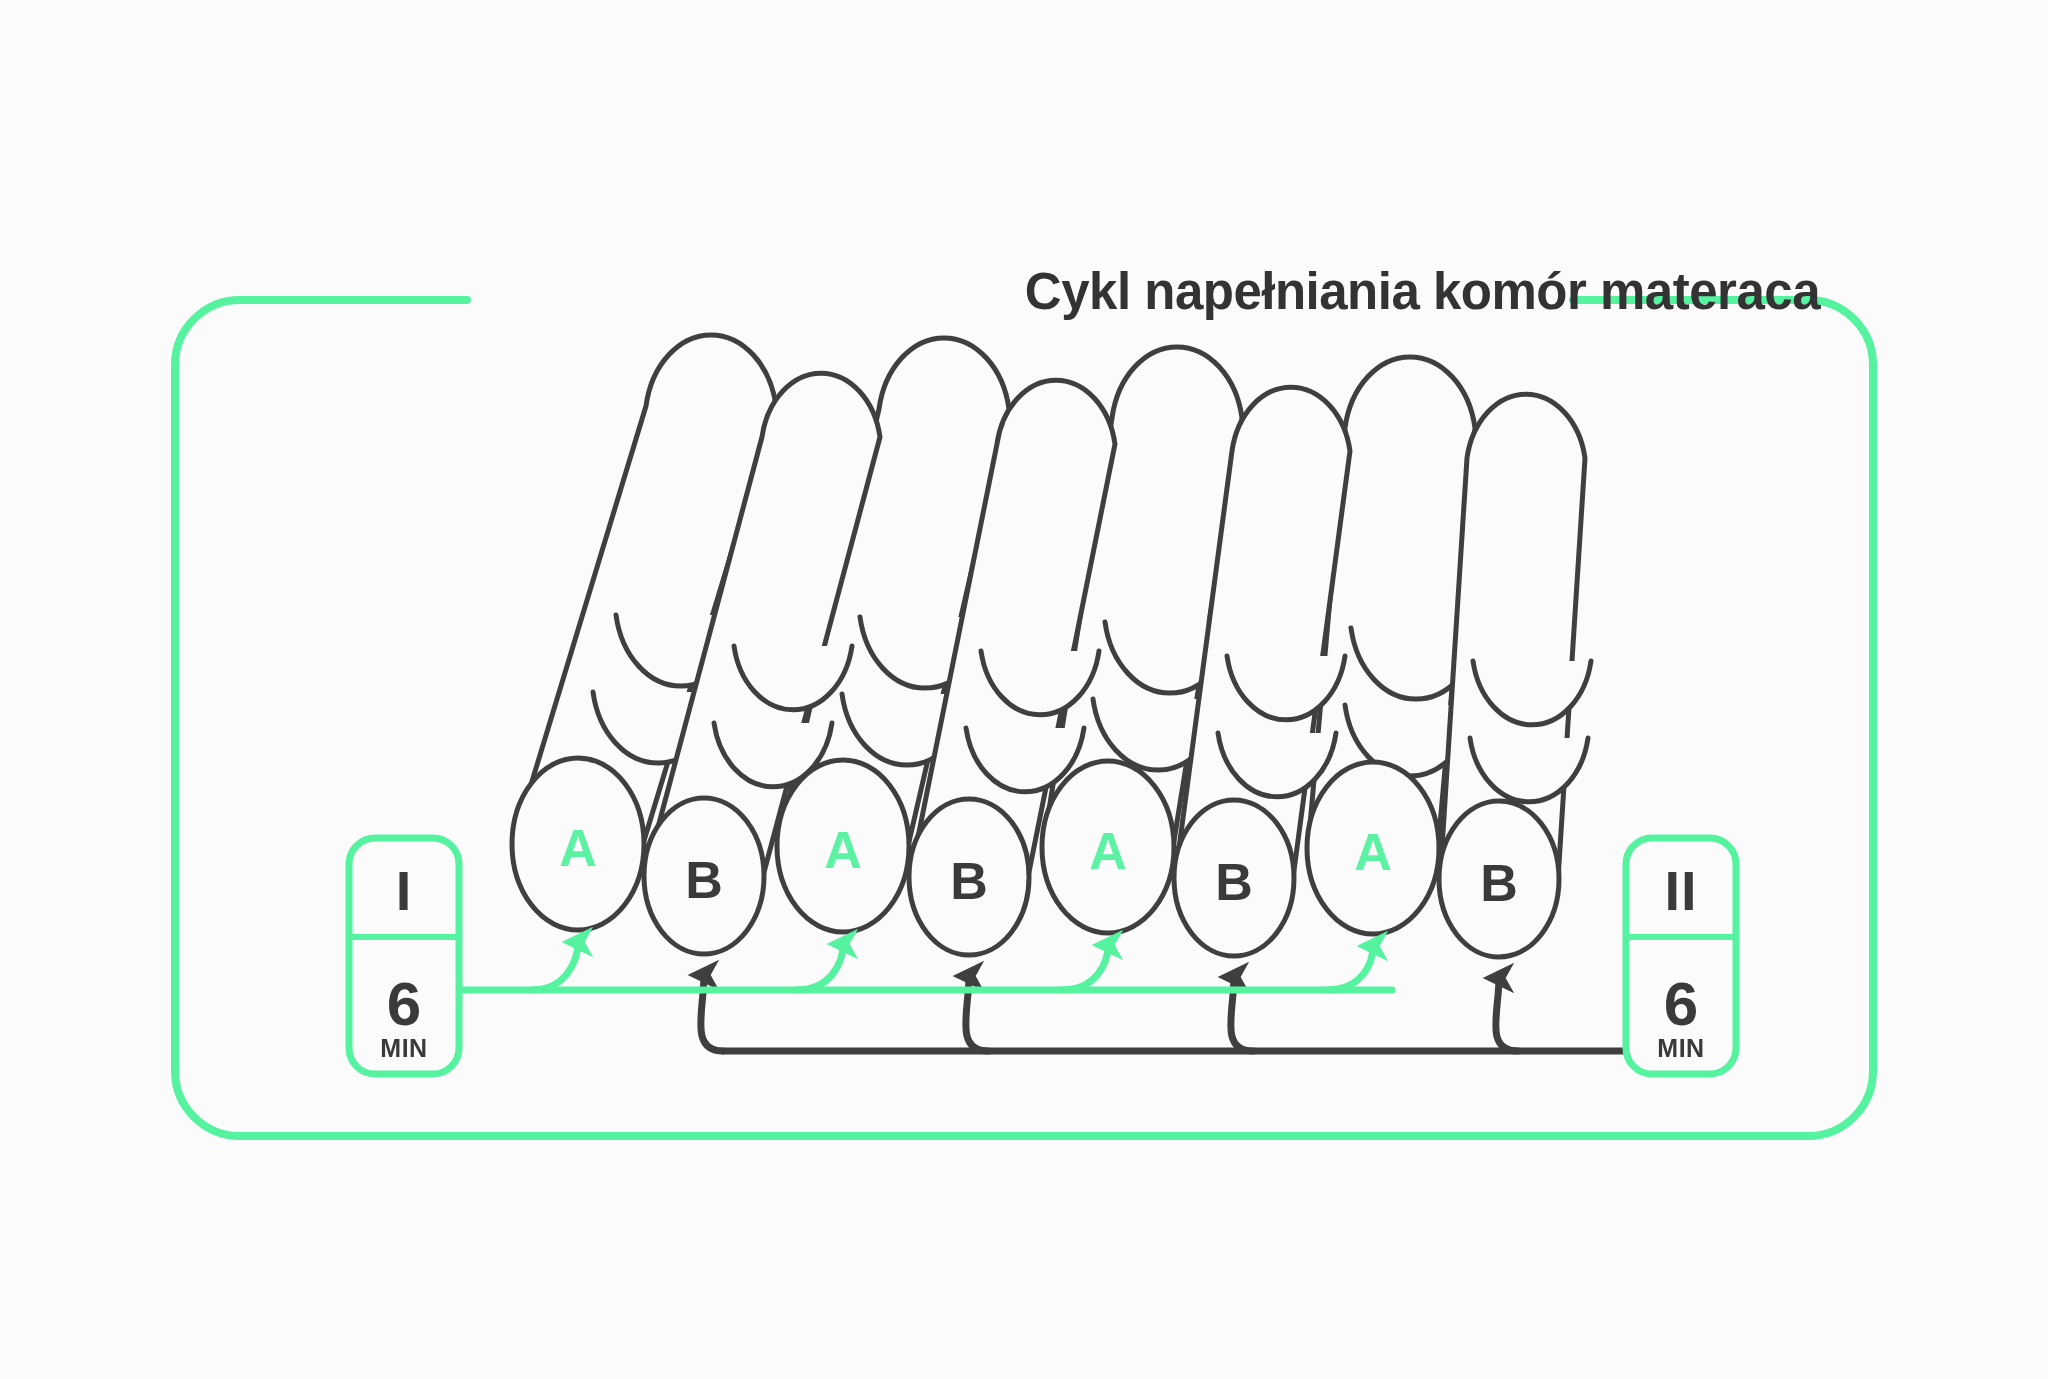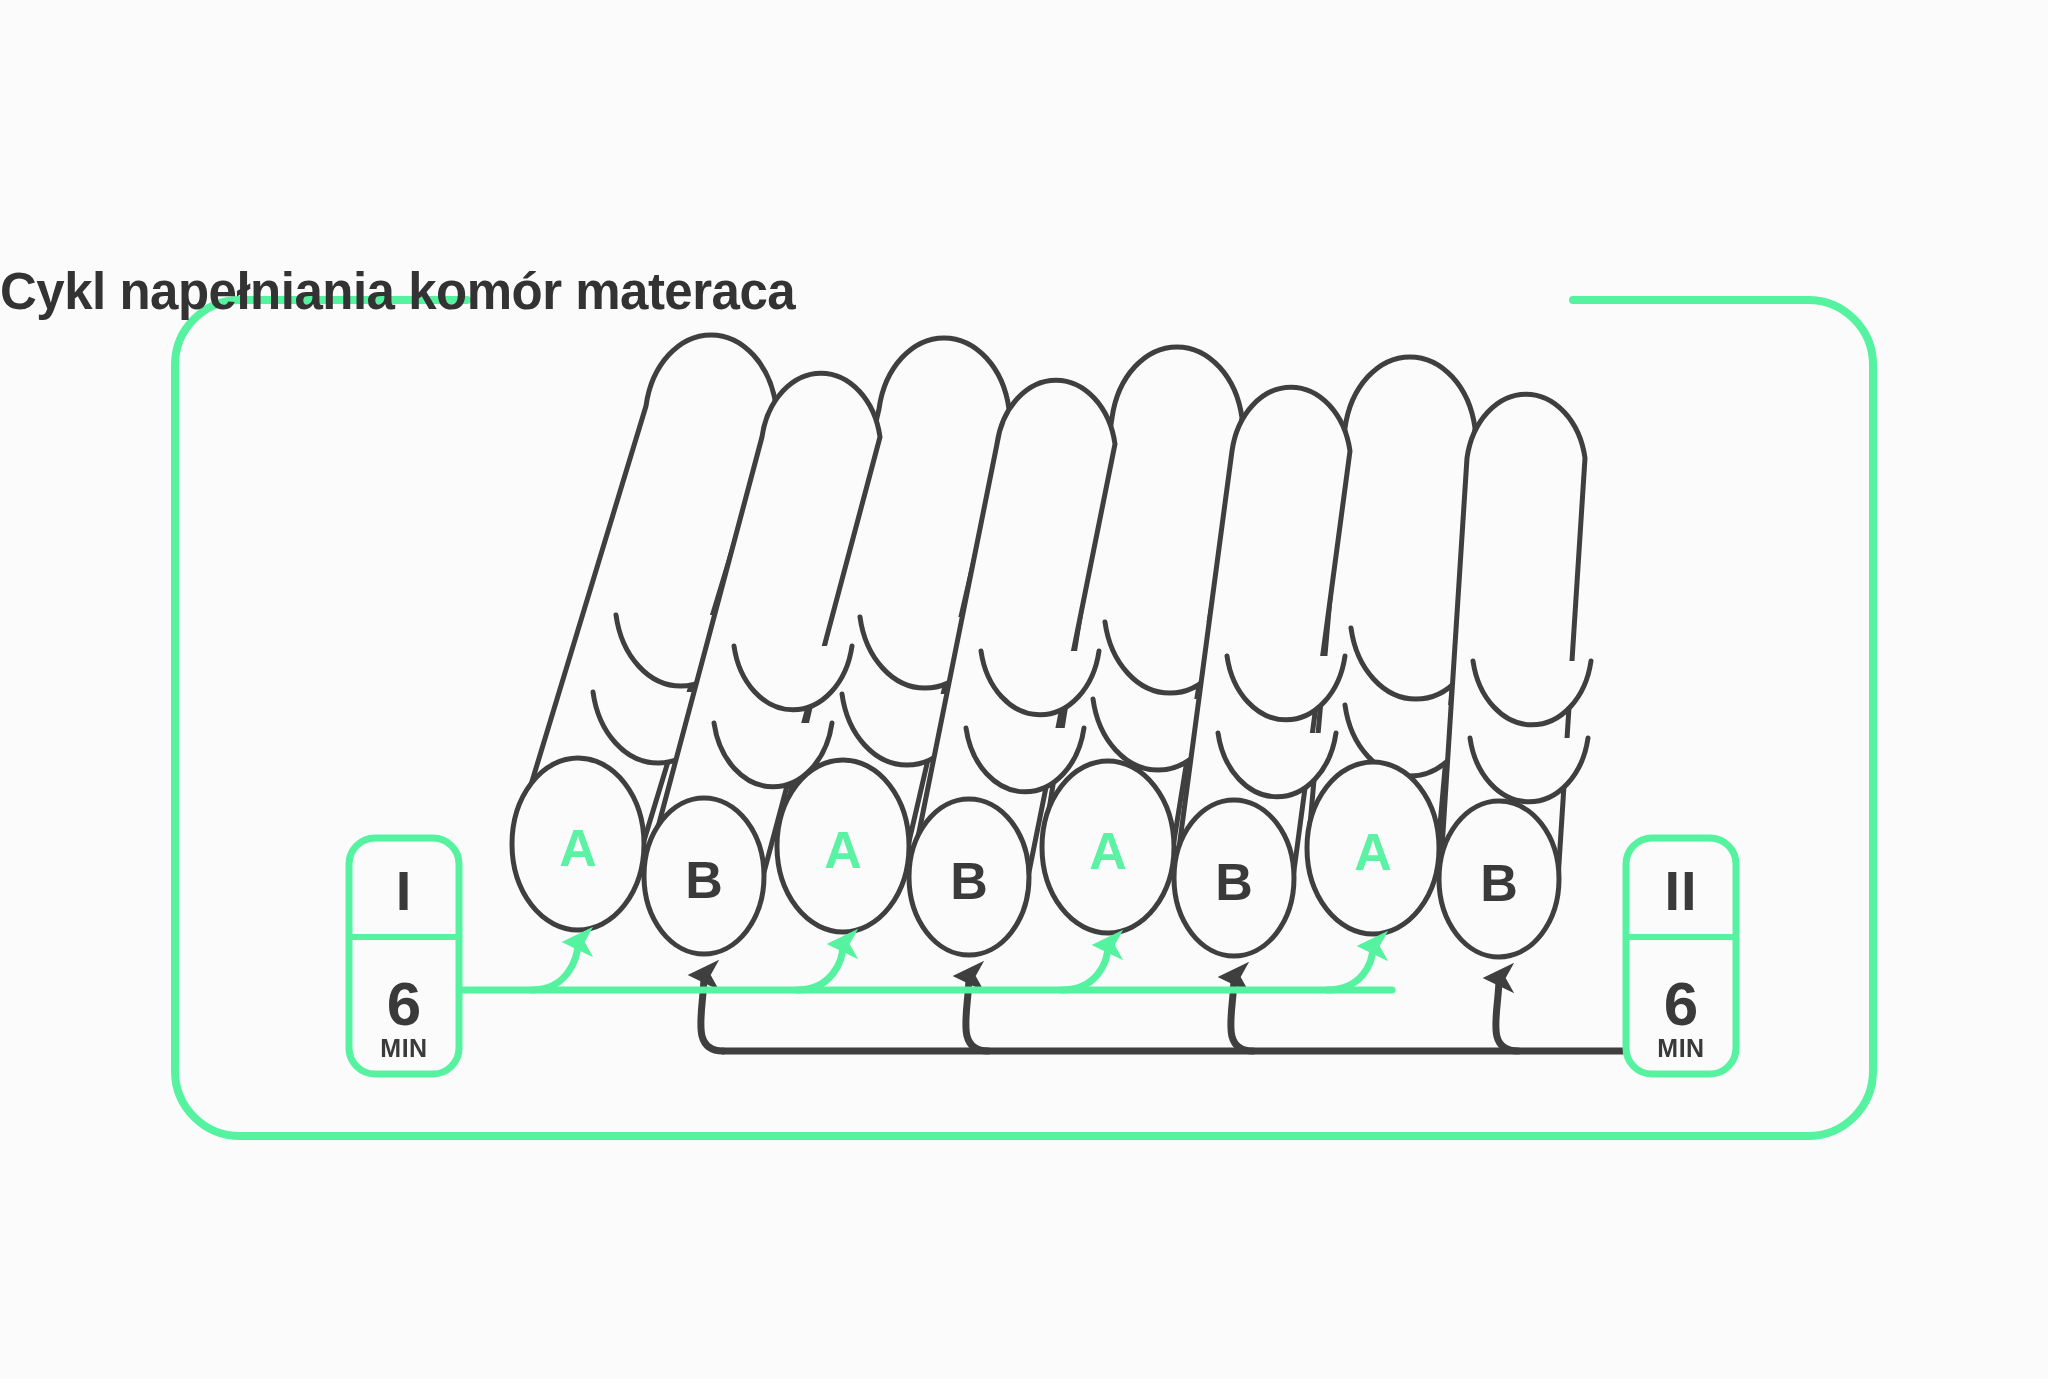--- a/index.html
+++ b/index.html
@@ -25,21 +25,21 @@
     top: 0;
     left: 0;
     width: 2048px;
     height: 1379px;
   }
   .diagram-title {
     position: absolute;
     left: 0;
     top: 262px;
     width: 1820px;
-    text-align: left;
+    text-align: right;
     font-family: "Liberation Sans", sans-serif;
     font-size: 51px;
     font-weight: 700;
     letter-spacing: -0.5px;
     color: #333333;
     white-space: nowrap;
     pointer-events: none;
   }
   .chamber-label {
     font-family: "Liberation Sans", sans-serif;

